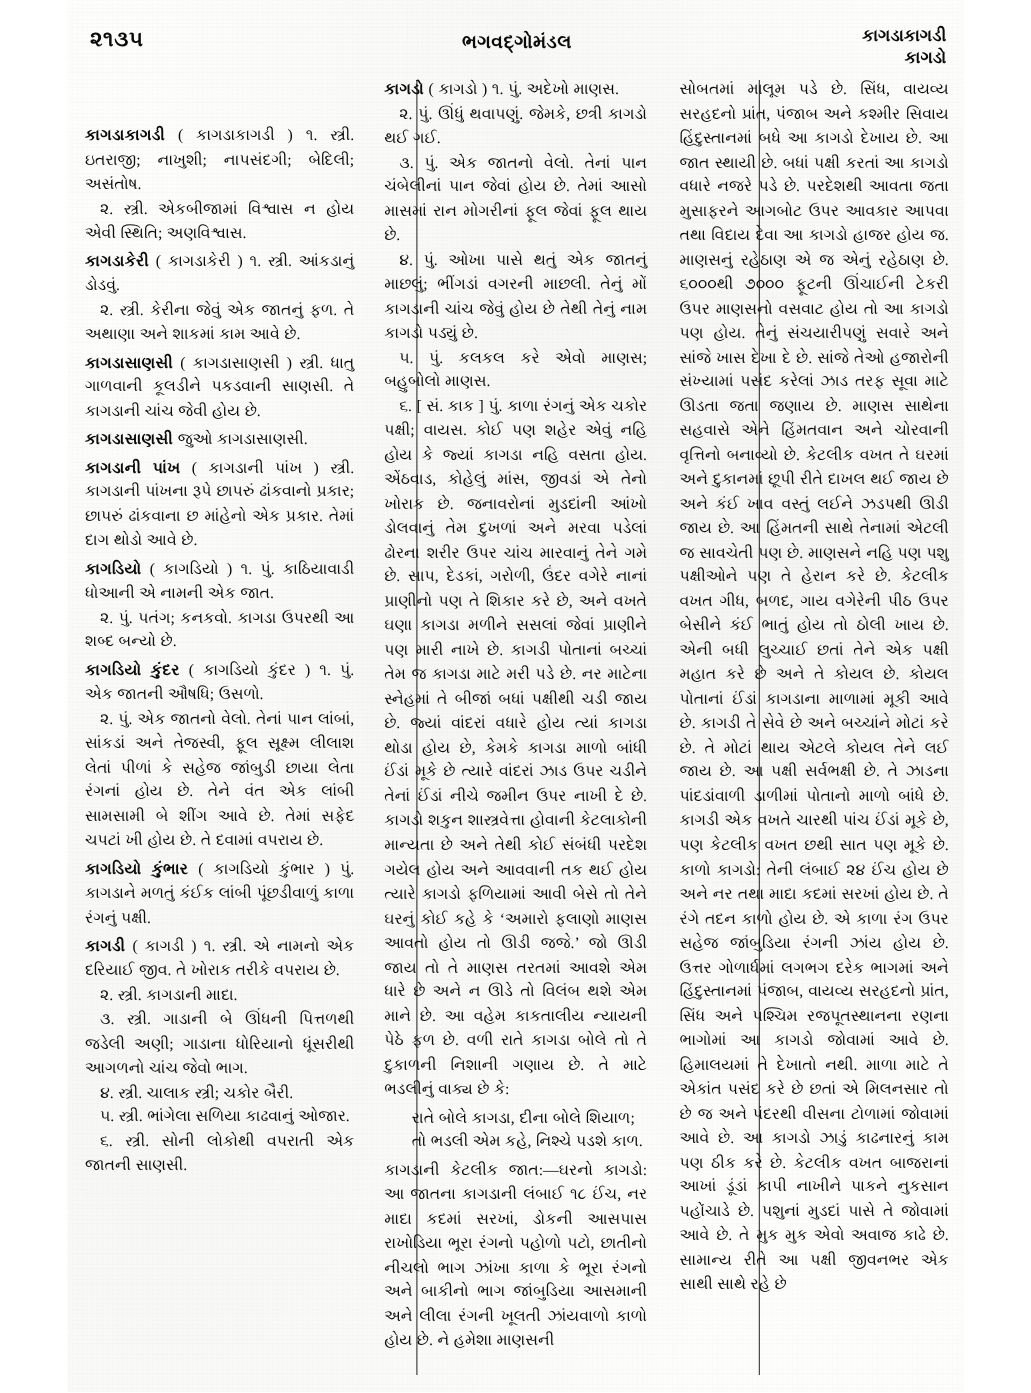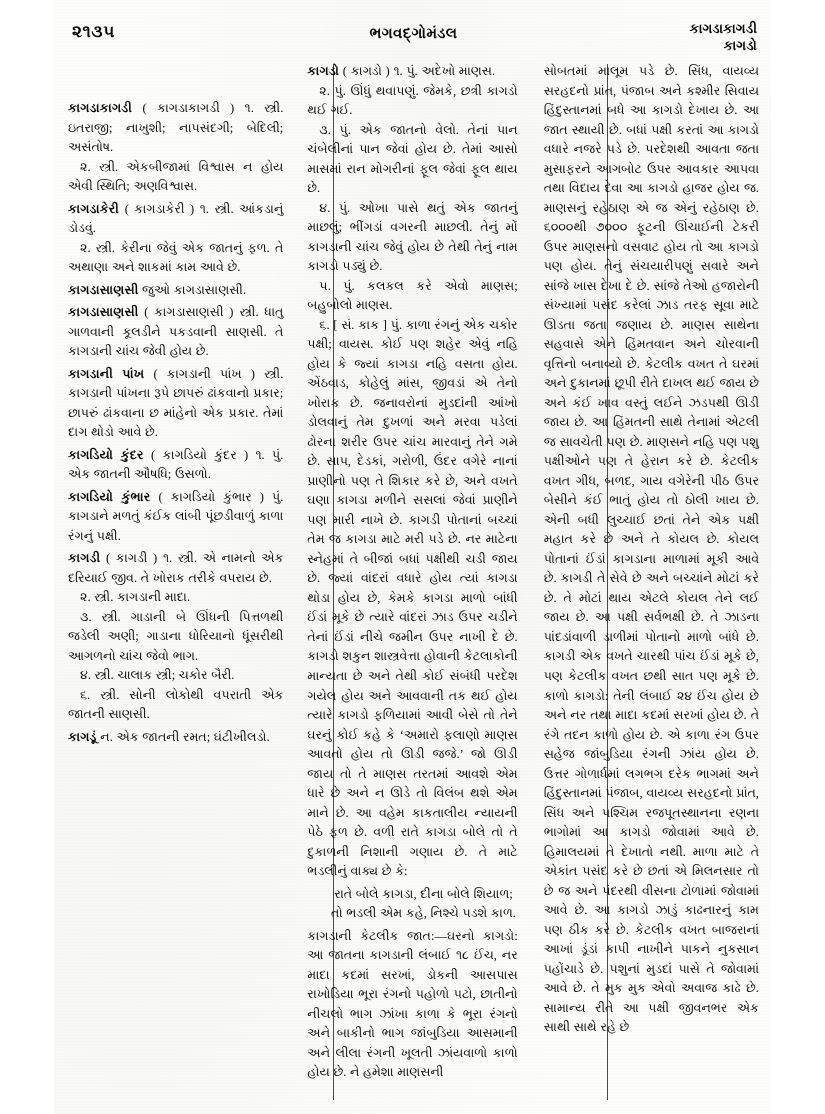--- a/index.html
+++ b/index.html
@@ -108,21 +108,21 @@
     margin: 0;
     text-indent: 12px;
   }
   .para.cont { text-indent: 0; }
   .sense { display: inline; }
 
   .verse {
     margin: 3px 0 3px 0;
     text-indent: 0;
     padding-left: 22px;
-    text-align: center;
+    text-align: left;
   }
   .verse div { white-space: nowrap; }
 
   
   .carry { text-indent: 0; }
 
   
   #page, #page * {
     text-rendering: optimizeLegibility;
   }
@@ -158,43 +158,46 @@
     <div class="col left" id="col-left">
         <div class="entry">
           <p class="para" style="text-indent: 0px; margin-top: 37px;"><span class="headword">કાગડાકાગડી</span> <span>( કાગડાકાગડી )</span> <span class="sense">૧. સ્ત્રી. ઇતરાજી; નાખુશી; નાપસંદગી; બેદિલી; અસંતોષ.</span></p>
           <p class="para"><span class="sense">૨. સ્ત્રી. એકબીજામાં વિશ્વાસ ન હોય એવી સ્થિતિ; અણવિશ્વાસ.</span></p>
         </div>
         <div class="entry">
           <p class="para" style="text-indent: 0px;"><span class="headword">કાગડાકેરી</span> <span>( કાગડાકેરી )</span> <span class="sense">૧. સ્ત્રી. આંકડાનું ડોડવું.</span></p>
           <p class="para"><span class="sense">૨. સ્ત્રી. કેરીના જેવું એક જાતનું ફળ. તે અથાણા અને શાકમાં કામ આવે છે.</span></p>
         </div>
         <div class="entry">
+          <p class="para" style="text-indent: 0px;"><span class="headword">કાગડાસાણસી</span> <span>( કાગડાસાણસી )</span> <span class="sense">સ્ત્રી. ધાતુ ગાળવાની કૂલડીને પકડવાની સાણસી. તે કાગડાની ચાંચ જેવી હોય છે.</span></p>
+        </div>
+        <div class="entry">
           <p class="para" style="text-indent: 0px;"><span class="headword">કાગડાસાણસી</span> <span class="sense">જુઓ કાગડાસાણસી.</span></p>
         </div>
         <div class="entry">
-          <p class="para" style="text-indent: 0px;"><span class="headword">કાગડાસાણસી</span> <span>( કાગડાસાણસી )</span> <span class="sense">સ્ત્રી. ધાતુ ગાળવાની કૂલડીને પકડવાની સાણસી. તે કાગડાની ચાંચ જેવી હોય છે.</span></p>
-        </div>
-        <div class="entry">
           <p class="para" style="text-indent: 0px;"><span class="headword">કાગડાની પાંખ</span> <span>( કાગડાની પાંખ )</span> <span class="sense">સ્ત્રી. કાગડાની પાંખના રૂપે છાપરું ઢાંકવાનો પ્રકાર; છાપરું ઢાંકવાના છ માંહેનો એક પ્રકાર. તેમાં દાગ થોડો આવે છે.</span></p>
         </div>
         <div class="entry">
+          <p class="para" style="text-indent: 0px;"><span class="headword">કાગડિયો</span> <span>( કાગડિયો )</span> <span class="sense">૧. પું. કાઠિયાવાડી ધોઆની એ નામની એક જાત.</span></p>
+          <p class="para"><span class="sense">૨. પું. પતંગ; કનકવો. કાગડા ઉપરથી આ શબ્દ બન્યો છે.</span></p>
+        </div>
+        <div class="entry">
           <p class="para" style="text-indent: 0px;"><span class="headword">કાગડિયો કુંદર</span> <span>( કાગડિયો કુંદર )</span> <span class="sense">૧. પું. એક જાતની ઔષધિ; ઉસળો.</span></p>
+          <p class="para"><span class="sense">૨. પું. એક જાતનો વેલો. તેનાં પાન લાંબાં, સાંકડાં અને તેજસ્વી, ફૂલ સૂક્ષ્મ લીલાશ લેતાં પીળાં કે સહેજ જાંબુડી છાયા લેતા રંગનાં હોય છે. તેને વંત એક લાંબી સામસામી બે શીંગ આવે છે. તેમાં સફેદ ચપટાં ખી હોય છે. તે દવામાં વપરાય છે.</span></p>
         </div>
         <div class="entry">
           <p class="para" style="text-indent: 0px;"><span class="headword">કાગડિયો કુંભાર</span> <span>( કાગડિયો કુંભાર )</span> <span class="sense">પું. કાગડાને મળતું કંઈક લાંબી પૂંછડીવાળું કાળા રંગનું પક્ષી.</span></p>
         </div>
         <div class="entry">
           <p class="para" style="text-indent: 0px;"><span class="headword">કાગડી</span> <span>( કાગડી )</span> <span class="sense">૧. સ્ત્રી. એ નામનો એક દરિયાઈ જીવ. તે ખોરાક તરીકે વપરાય છે.</span></p>
           <p class="para"><span class="sense">૨. સ્ત્રી. કાગડાની માદા.</span></p>
           <p class="para"><span class="sense">૩. સ્ત્રી. ગાડાની બે ઊંધની પિત્તળથી જડેલી અણી; ગાડાના ધોરિયાનો ધૂંસરીથી આગળનો ચાંચ જેવો ભાગ.</span></p>
           <p class="para"><span class="sense">૪. સ્ત્રી. ચાલાક સ્ત્રી; ચકોર બૈરી.</span></p>
+          <p class="para"><span class="sense">૫. સ્ત્રી. ભાંગેલા સળિયા કાઢવાનું ઓજાર.</span></p>
           <p class="para"><span class="sense">૬. સ્ત્રી. સોની લોકોથી વપરાતી એક જાતની સાણસી.</span></p>
-        </div>
-        <div class="entry">
-          <p class="para" style="text-indent: 0px;"><span class="headword">કાગડૂં</span> <span class="sense">ન. એક જાતની રમત; ઘંટીખીલડો.</span></p>
         </div>
       </div>
     <div class="col mid" id="col-mid">
         <div class="entry">
           <p class="para" style="text-indent: 0px;"><span class="headword">કાગડો</span> <span>( કાગડો )</span> <span class="sense">૧. પું. અદેખો માણસ.</span></p>
           <p class="para"><span class="sense">૨. પું. ઊંધું થવાપણું. જેમકે, છત્રી કાગડો થઈ ગઈ.</span></p>
           <p class="para"><span class="sense">૩. પું. એક જાતનો વેલો. તેનાં પાન ચંબેલીનાં પાન જેવાં હોય છે. તેમાં આસો માસમાં રાન મોગરીનાં ફૂલ જેવાં ફૂલ થાય છે.</span></p>
           <p class="para"><span class="sense">૪. પું. ઓખા પાસે થતું એક જાતનું માછલું; ભીંગડાં વગરની માછલી. તેનું મોં કાગડાની ચાંચ જેવું હોય છે તેથી તેનું નામ કાગડો પડ્યું છે.</span></p>
           <p class="para"><span class="sense">૫. પું. કલકલ કરે એવો માણસ; બહુબોલો માણસ.</span></p>
           <p class="para"><span class="sense">૬. [ સં. કાક ] પું. કાળા રંગનું એક ચકોર પક્ષી; વાયસ. કોઈ પણ શહેર એવું નહિ હોય કે જ્યાં કાગડા નહિ વસતા હોય. એંઠવાડ, કોહેલું માંસ, જીવડાં એ તેનો ખોરાક છે. જનાવરોનાં મુડદાંની આંખો ડોલવાનું તેમ દુખળાં અને મરવા પડેલાં ઢોરના શરીર ઉપર ચાંચ મારવાનું તેને ગમે છે. સાપ, દેડકાં, ગરોળી, ઉંદર વગેરે નાનાં પ્રાણીનો પણ તે શિકાર કરે છે, અને વખતે ઘણા કાગડા મળીને સસલાં જેવાં પ્રાણીને પણ મારી નાખે છે. કાગડી પોતાનાં બચ્ચાં તેમ જ કાગડા માટે મરી પડે છે. નર માટેના સ્નેહમાં તે બીજાં બધાં પક્ષીથી ચડી જાય છે. જ્યાં વાંદરાં વધારે હોય ત્યાં કાગડા થોડા હોય છે, કેમકે કાગડા માળો બાંધી ઈંડાં મૂકે છે ત્યારે વાંદરાં ઝાડ ઉપર ચડીને તેનાં ઈંડાં નીચે જમીન ઉપર નાખી દે છે. કાગડો શકુન શાસ્ત્રવેત્તા હોવાની કેટલાકોની માન્યતા છે અને તેથી કોઈ સંબંધી પરદેશ ગયેલ હોય અને આવવાની તક થઈ હોય ત્યારે કાગડો ફળિયામાં આવી બેસે તો તેને ઘરનું કોઈ કહે કે ‘અમારો ફલાણો માણસ આવતો હોય તો ઊડી જજે.’ જો ઊડી જાય તો તે માણસ તરતમાં આવશે એમ ધારે છે અને ન ઊડે તો વિલંબ થશે એમ માને છે. આ વહેમ કાકતાલીય ન્યાયની પેઠે ફળ છે. વળી રાતે કાગડા બોલે તો તે દુકાળની નિશાની ગણાય છે. તે માટે ભડલીનું વાક્ય છે કે:</span></p>

